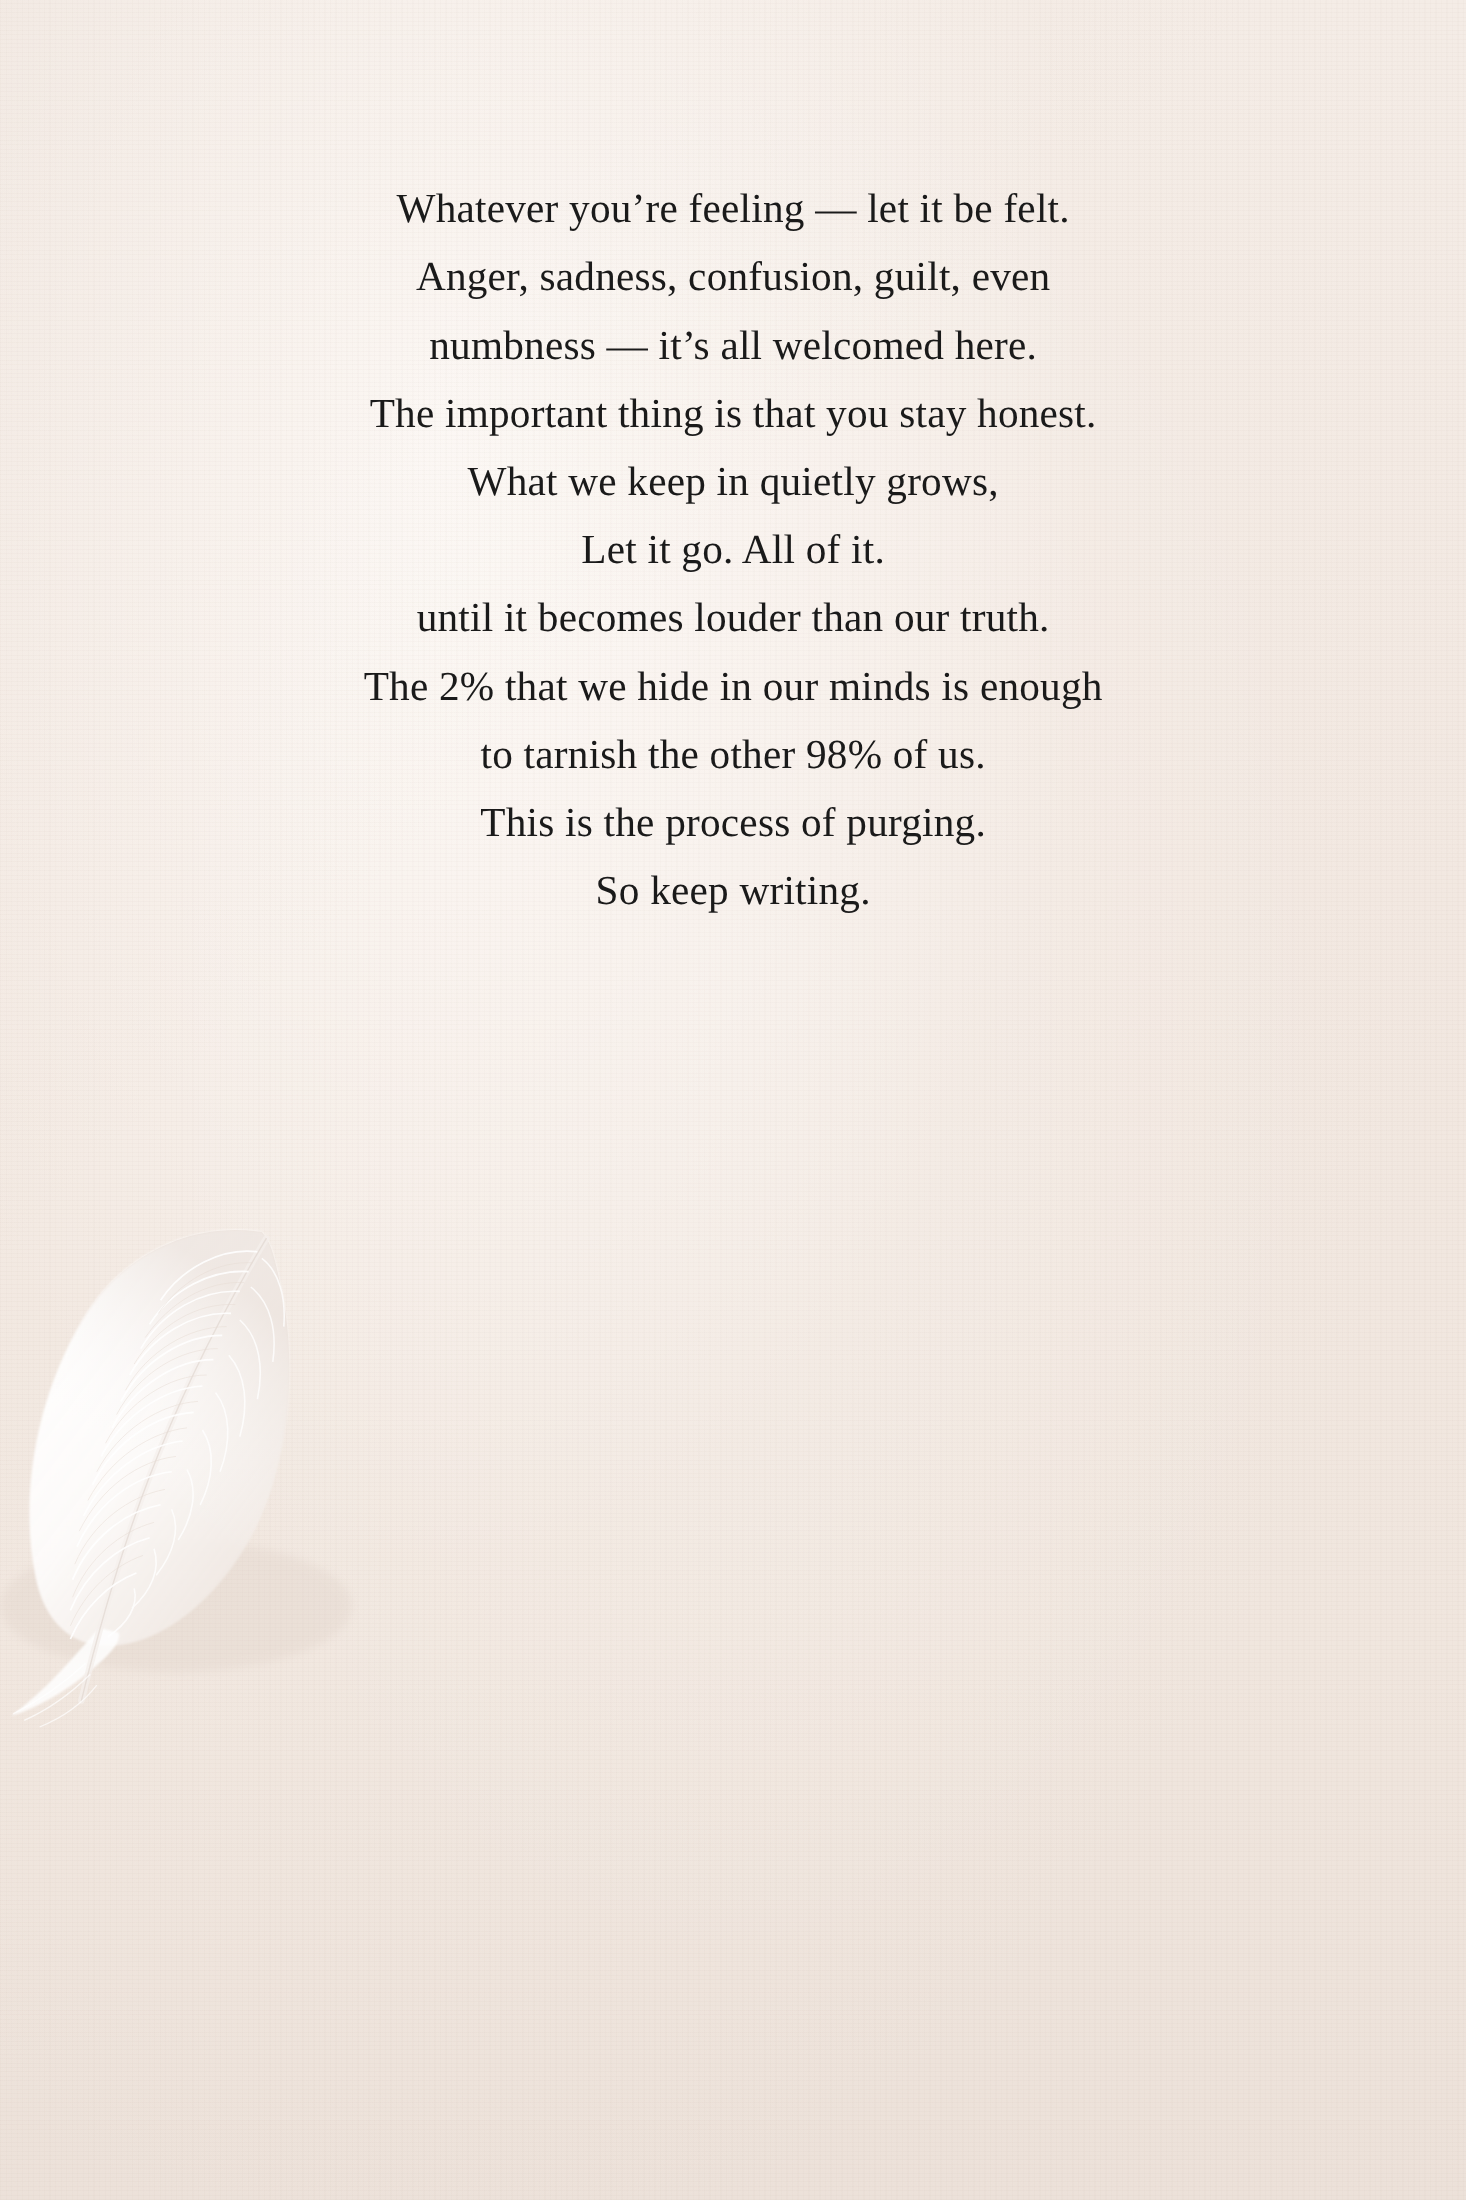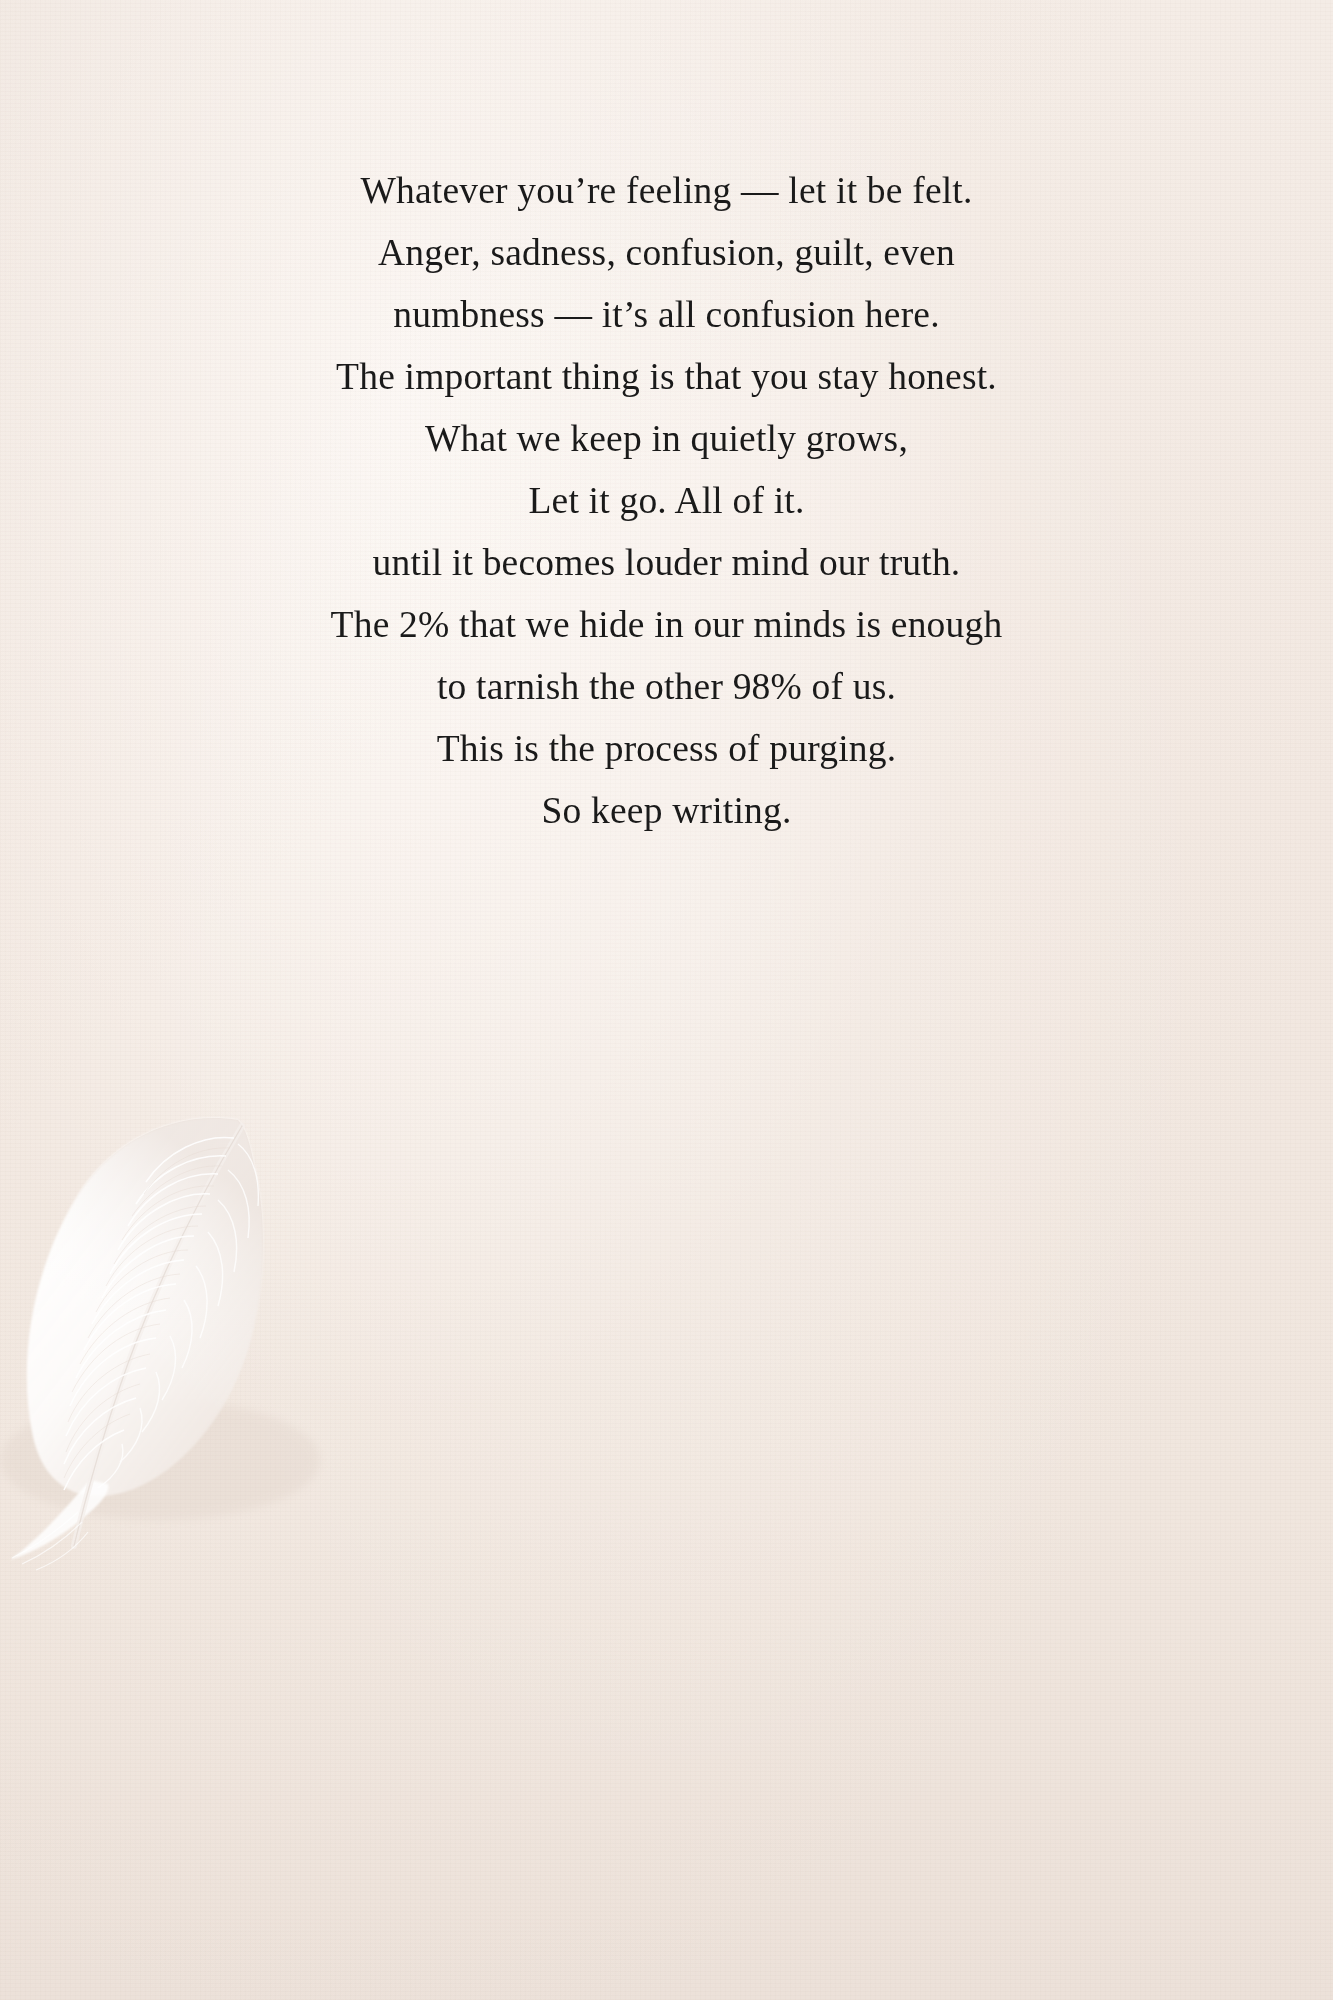--- a/index.html
+++ b/index.html
@@ -160,22 +160,22 @@
       <path d="M108,452 C88,470 66,486 42,498"></path>
       <path d="M112,462 C94,480 74,494 52,504"></path>
       <path d="M118,472 C104,490 86,502 66,510"></path>
     </g>
   </svg>
 </div>
 
 <div class="poem">
   <span class="line">Whatever you’re feeling — let it be felt.</span>
   <span class="line">Anger, sadness, confusion, guilt, even</span>
-  <span class="line">numbness — it’s all confusion here.</span>
+  <span class="line">numbness — it’s all welcomed here.</span>
   <span class="line">The important thing is that you stay honest.</span>
   <span class="line">What we keep in quietly grows,</span>
   <span class="line">Let it go. All of it.</span>
-  <span class="line">until it becomes louder mind our truth.</span>
+  <span class="line">until it becomes louder than our truth.</span>
   <span class="line">The 2% that we hide in our minds is enough</span>
   <span class="line">to tarnish the other 98% of us.</span>
   <span class="line">This is the process of purging.</span>
   <span class="line">So keep writing.</span>
 </div>
 
 </body></html>

